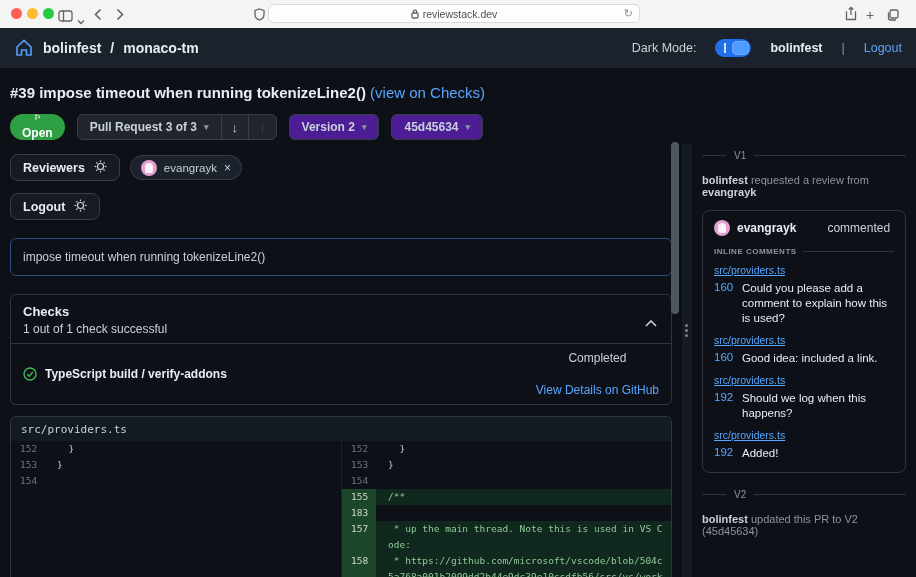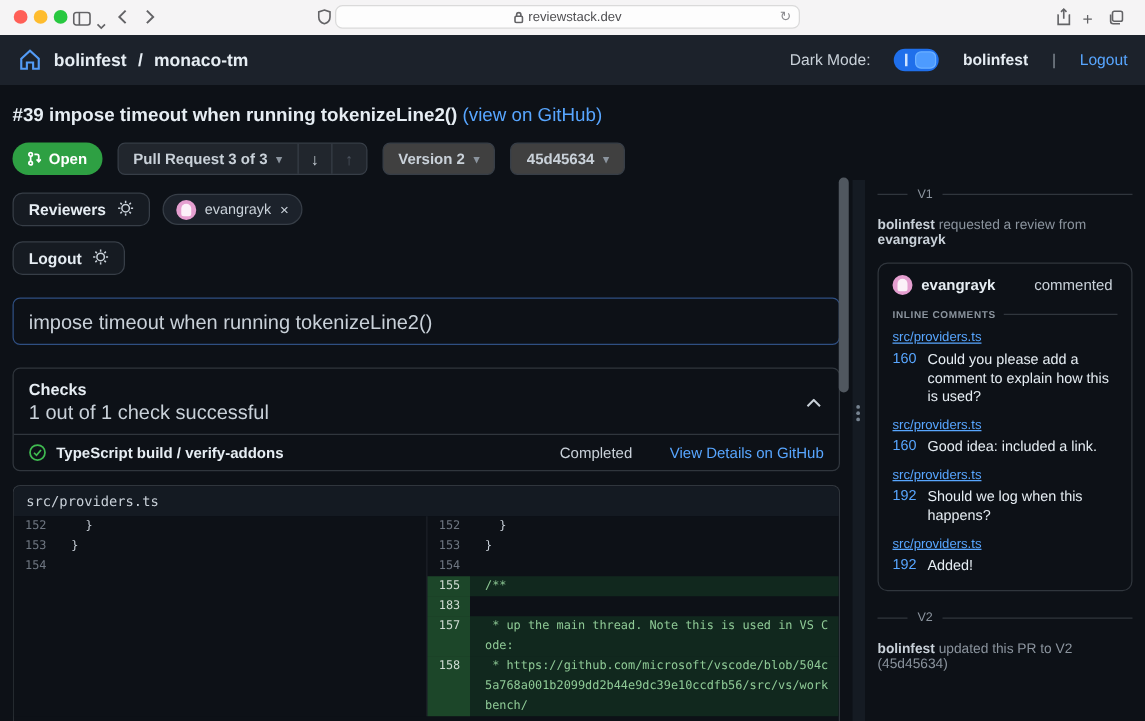--- a/index.html
+++ b/index.html
@@ -31,22 +31,22 @@
     border-radius:5px; background:#4d9bff; box-shadow:0 0 0 1px #6cb0ff inset; }
   .link { color:#58a6ff; text-decoration:none; }
   .sep { color:#8b949e; }
 
   
   .page-head { padding:0 10px; }
   .pr-title { margin-top:16px; font-size:15px; color:#e6edf3; font-weight:bold; }
   .pr-title a { font-weight:normal; }
   .controls { margin-top:13px; display:flex; align-items:center; gap:12px; }
   .badge-open { display:flex; align-items:center; gap:6px; background:#2ea043; color:#fff;
-    font-size:12px; font-weight:bold; height:26px; padding:0 12px; border-radius:14px; }
-  .btn { display:flex; align-items:center; gap:7px; background:#404040; color:#c9d1d9;
+    font-size:12px; font-weight:bold; height:26px; padding:0 12px; border-radius:14px;flex-direction:column; }
+  .btn { display:flex; align-items:center; gap:7px; background:#4c1d95; color:#c9d1d9;
     border:1px solid #373e47; font-size:12px; font-weight:bold; height:26px;
     padding:0 12px; border-radius:6px; cursor:pointer; }
   .btn-group { display:flex; align-items:stretch; background:#21262d;
     border:1px solid #373e47; border-radius:6px; height:26px; }
   .btn-group .seg { display:flex; align-items:center; gap:7px; padding:0 12px;
     color:#c9d1d9; font-size:12px; font-weight:bold; }
   .btn-group .seg + .seg { border-left:1px solid #373e47; }
   .btn-group .seg.arrow { padding:0 10px; font-size:13px; }
   .btn-group .seg.dim { color:#4d5560; }
   .caret { font-size:9px; color:#8b949e; }
@@ -70,30 +70,30 @@
   .gear { color:#c9d1d9; }
   .pill-user { display:flex; align-items:center; gap:7px; background:#1c222b;
     border:1px solid #373e47; border-radius:14px; height:25px; padding:0 10px;
     color:#c9d1d9; font-size:11.5px; }
   .avatar { width:16px; height:16px; border-radius:50%; background:#e59fd0; position:relative; flex:none; }
   .avatar::after { content:""; position:absolute; left:4px; top:3px; width:8px; height:10px;
     border-radius:4px 4px 2px 2px; background:#fff; opacity:.85; }
   .x-close { color:#c9d1d9; font-size:12px; }
 
   .msg-box { margin-top:18px; height:38px; border:1px solid #2f4f82; border-radius:6px;
-    padding:11px 12px; font-size:16px; color:#c9d1d9; background:#0d1117; }
+    padding:11px 12px; font-size:12px; color:#c9d1d9; background:#0d1117; }
 
   .panel { border:1px solid #30363d; border-radius:6px; margin-top:18px; }
   .checks-head { padding:9px 12px 7px; position:relative; }
   .checks-title { font-size:13px; font-weight:bold; color:#e6edf3; }
-  .checks-sub { margin-top:3px; font-size:16px; color:#c9d1d9; }
+  .checks-sub { margin-top:3px; font-size:12px; color:#c9d1d9; }
   .checks-chevron { position:absolute; right:14px; top:18px; }
   .check-row { border-top:1px solid #30363d; padding:7px 12px; display:flex; align-items:center; gap:8px; }
   .check-name { font-size:12px; font-weight:bold; color:#e6edf3; }
-  .check-right { margin-left:auto; display:flex; align-items:center; gap:30px; font-size:12px; }
+  .check-right { margin-left:auto; display:flex; align-items:center; gap:18px; font-size:12px;flex-direction:column; }
   .check-status { color:#c9d1d9; }
 
   
   .diff-panel { margin-top:11px; border:1px solid #30363d; border-bottom:none;
     border-radius:6px 6px 0 0; overflow:hidden; height:193px;
     font-family:"DejaVu Sans Mono", monospace; }
   .diff-file { background:#141a22; padding:6px 10px 5px; font-size:11px; color:#c9d1d9; }
   .expand-bar { background:#152136; height:20px; display:flex; align-items:center;
     justify-content:center; gap:34px; font-size:10.5px; color:#97a5bb; }
   .expand-bar svg { stroke:#8b99af; fill:#8b99af; }
@@ -199,21 +199,21 @@
       </span>
     <span style="font-weight:bold;">bolinfest</span>
     <span class="sep">|</span>
     <a class="link" href="#">Logout</a>
   </div>
 </div>
 
 <div class="page-head">
   <div class="pr-title">
     <span>#39 impose timeout when running tokenizeLine2()</span>
-    <a class="link" href="#">(view on GitHub)</a>
+    <a class="link" href="#">(view on Checks)</a>
   </div>
   <div class="controls">
     <span class="badge-open">
       <svg width="11" height="12" viewBox="0 0 11 12" fill="none" stroke="#fff" stroke-width="1.4">
           <circle cx="2.5" cy="2.5" r="1.4"></circle>
           <circle cx="2.5" cy="9.5" r="1.4"></circle>
           <line x1="2.5" y1="4" x2="2.5" y2="8"></line>
           <path d="M5.5 2.5 H7.5 a1.5 1.5 0 0 1 1.5 1.5 V8"></path>
           <polyline points="7.3,6.5 9,8.3 10.7,6.5"></polyline>
         </svg>

